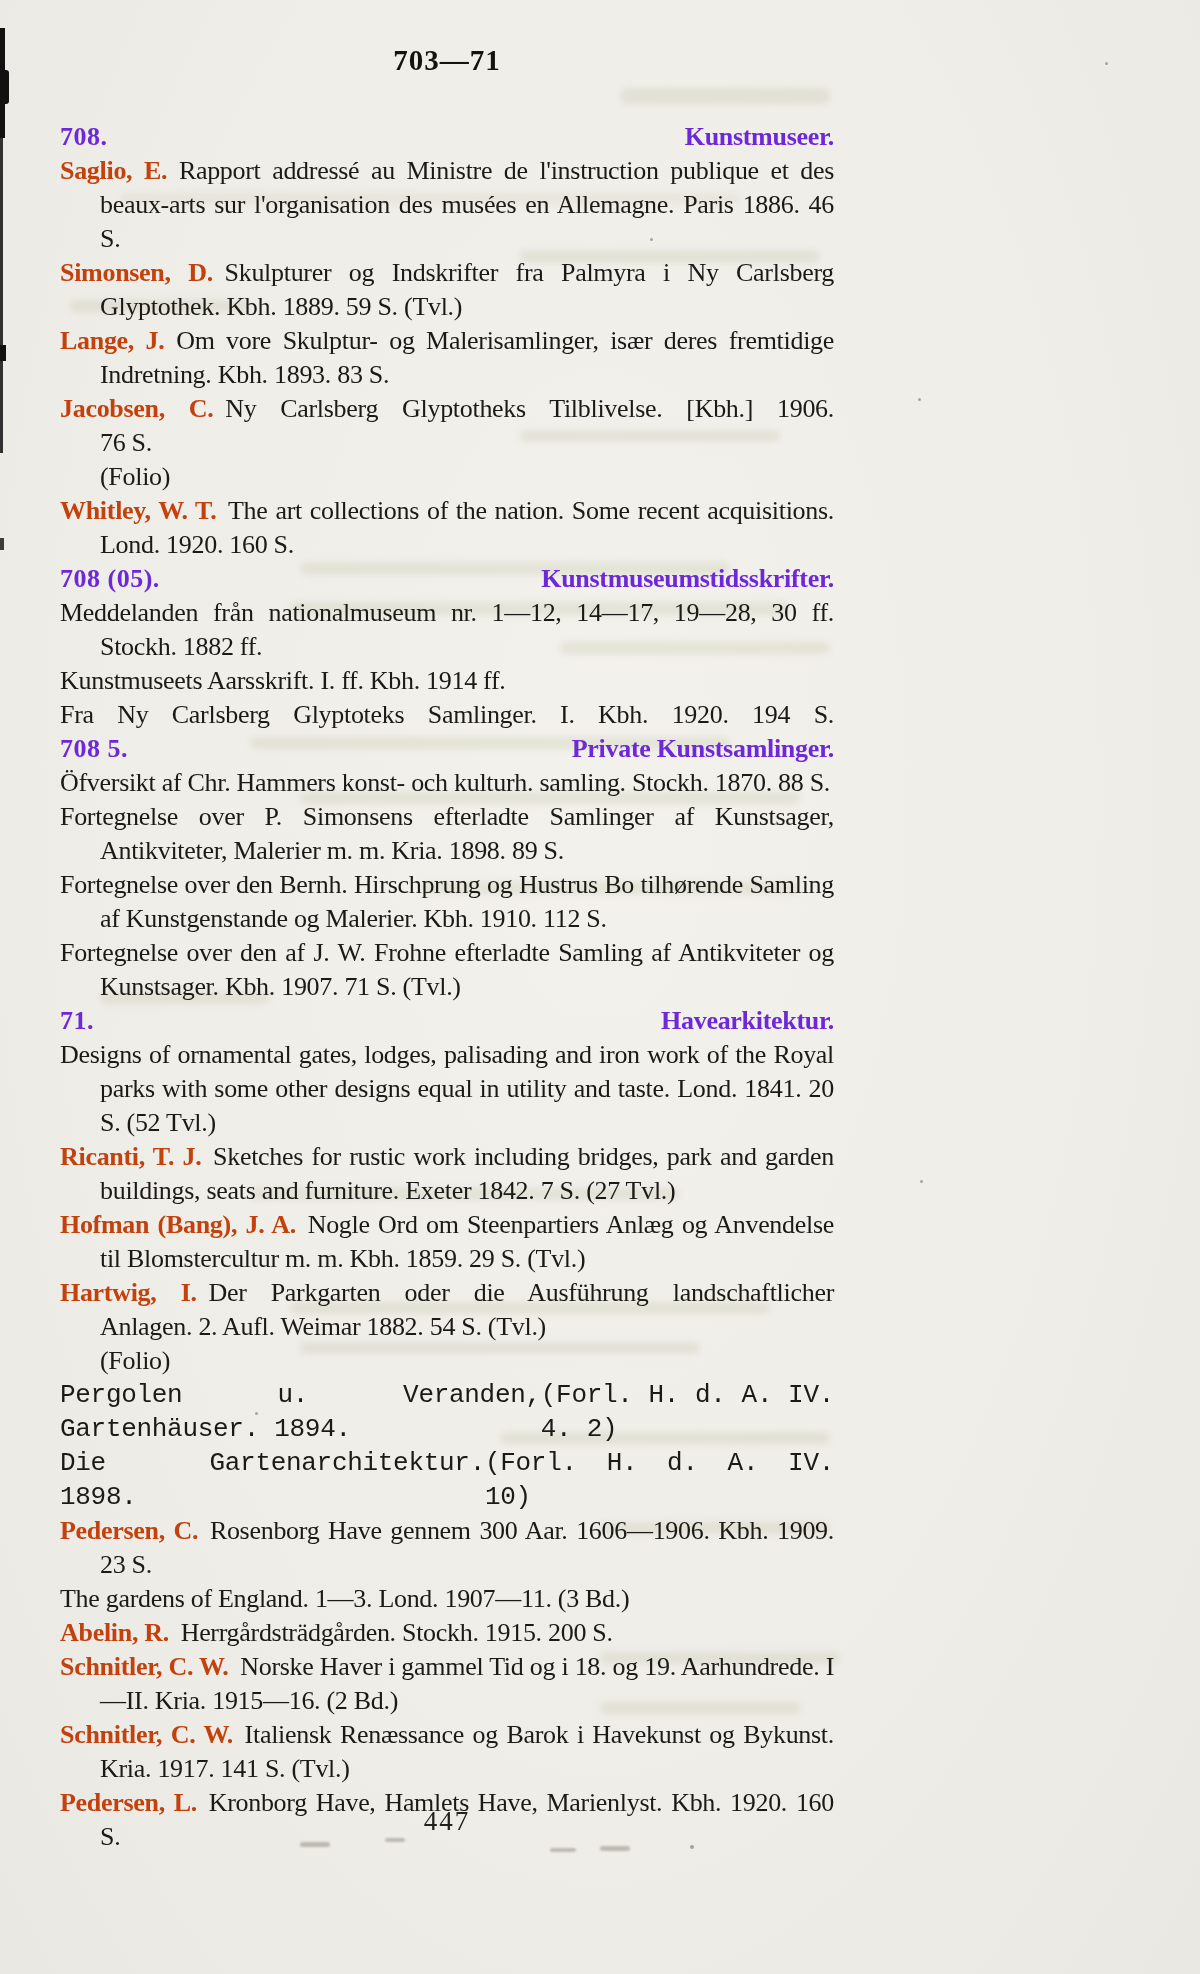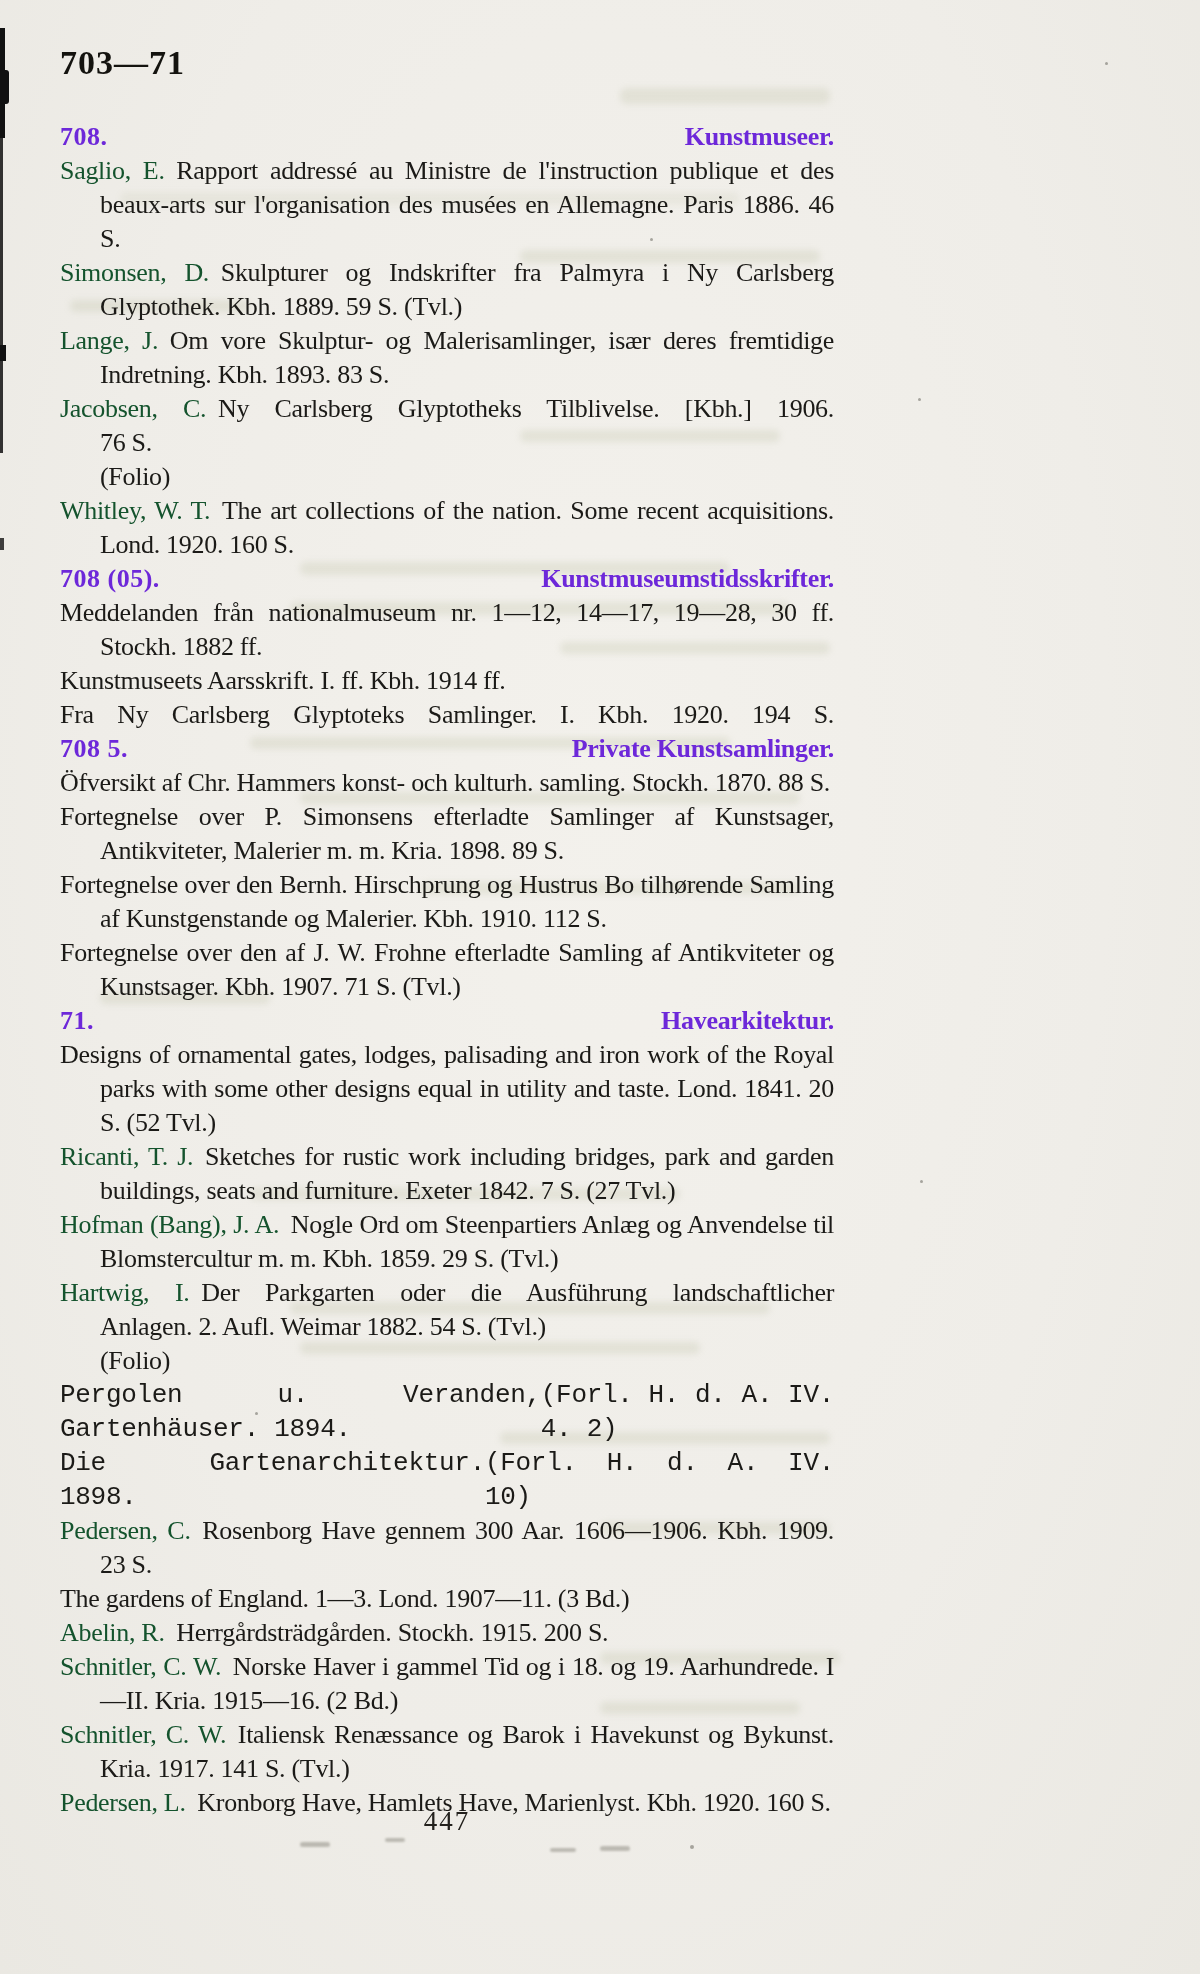--- a/index.html
+++ b/index.html
@@ -10,30 +10,30 @@
     font-family:"Liberation Serif","DejaVu Serif",serif;
     color:#1b1a17;
   }
   .col{
     position:absolute;left:60px;top:120px;width:774px;
     font-size:26px;line-height:34px;letter-spacing:-0.3px;
     text-align:justify;
   }
   .folio{
     position:absolute;left:60px;top:44px;width:774px;
-    font-size:34px;font-weight:700;text-align:left;color:#14130f;
+    font-size:29px;font-weight:700;text-align:center;color:#14130f;
     letter-spacing:1px;
   }
   .section-head{
     display:flex;justify-content:space-between;align-items:baseline;
     font-weight:700;color:#6d28d9;
   }
   .sec-num{letter-spacing:0.5px;}
   .entry{padding-left:40px;text-indent:-40px;margin:0;}
-  .entry .author{font-weight:400;margin-right:0.45em;color:#14532d;}
+  .entry .author{font-weight:700;margin-right:0.45em;color:#c2410c;}
   .entry .author:empty{margin-right:0;}
   .just-all{text-align-last:justify;}
   .tail{
     display:flex;justify-content:space-between;
     padding-left:40px;text-indent:0;flex-direction:column;
   }
   .split{
     display:flex;justify-content:space-between;
     padding-left:0;text-indent:0;font-family:Liberation Mono, monospace;
   }

